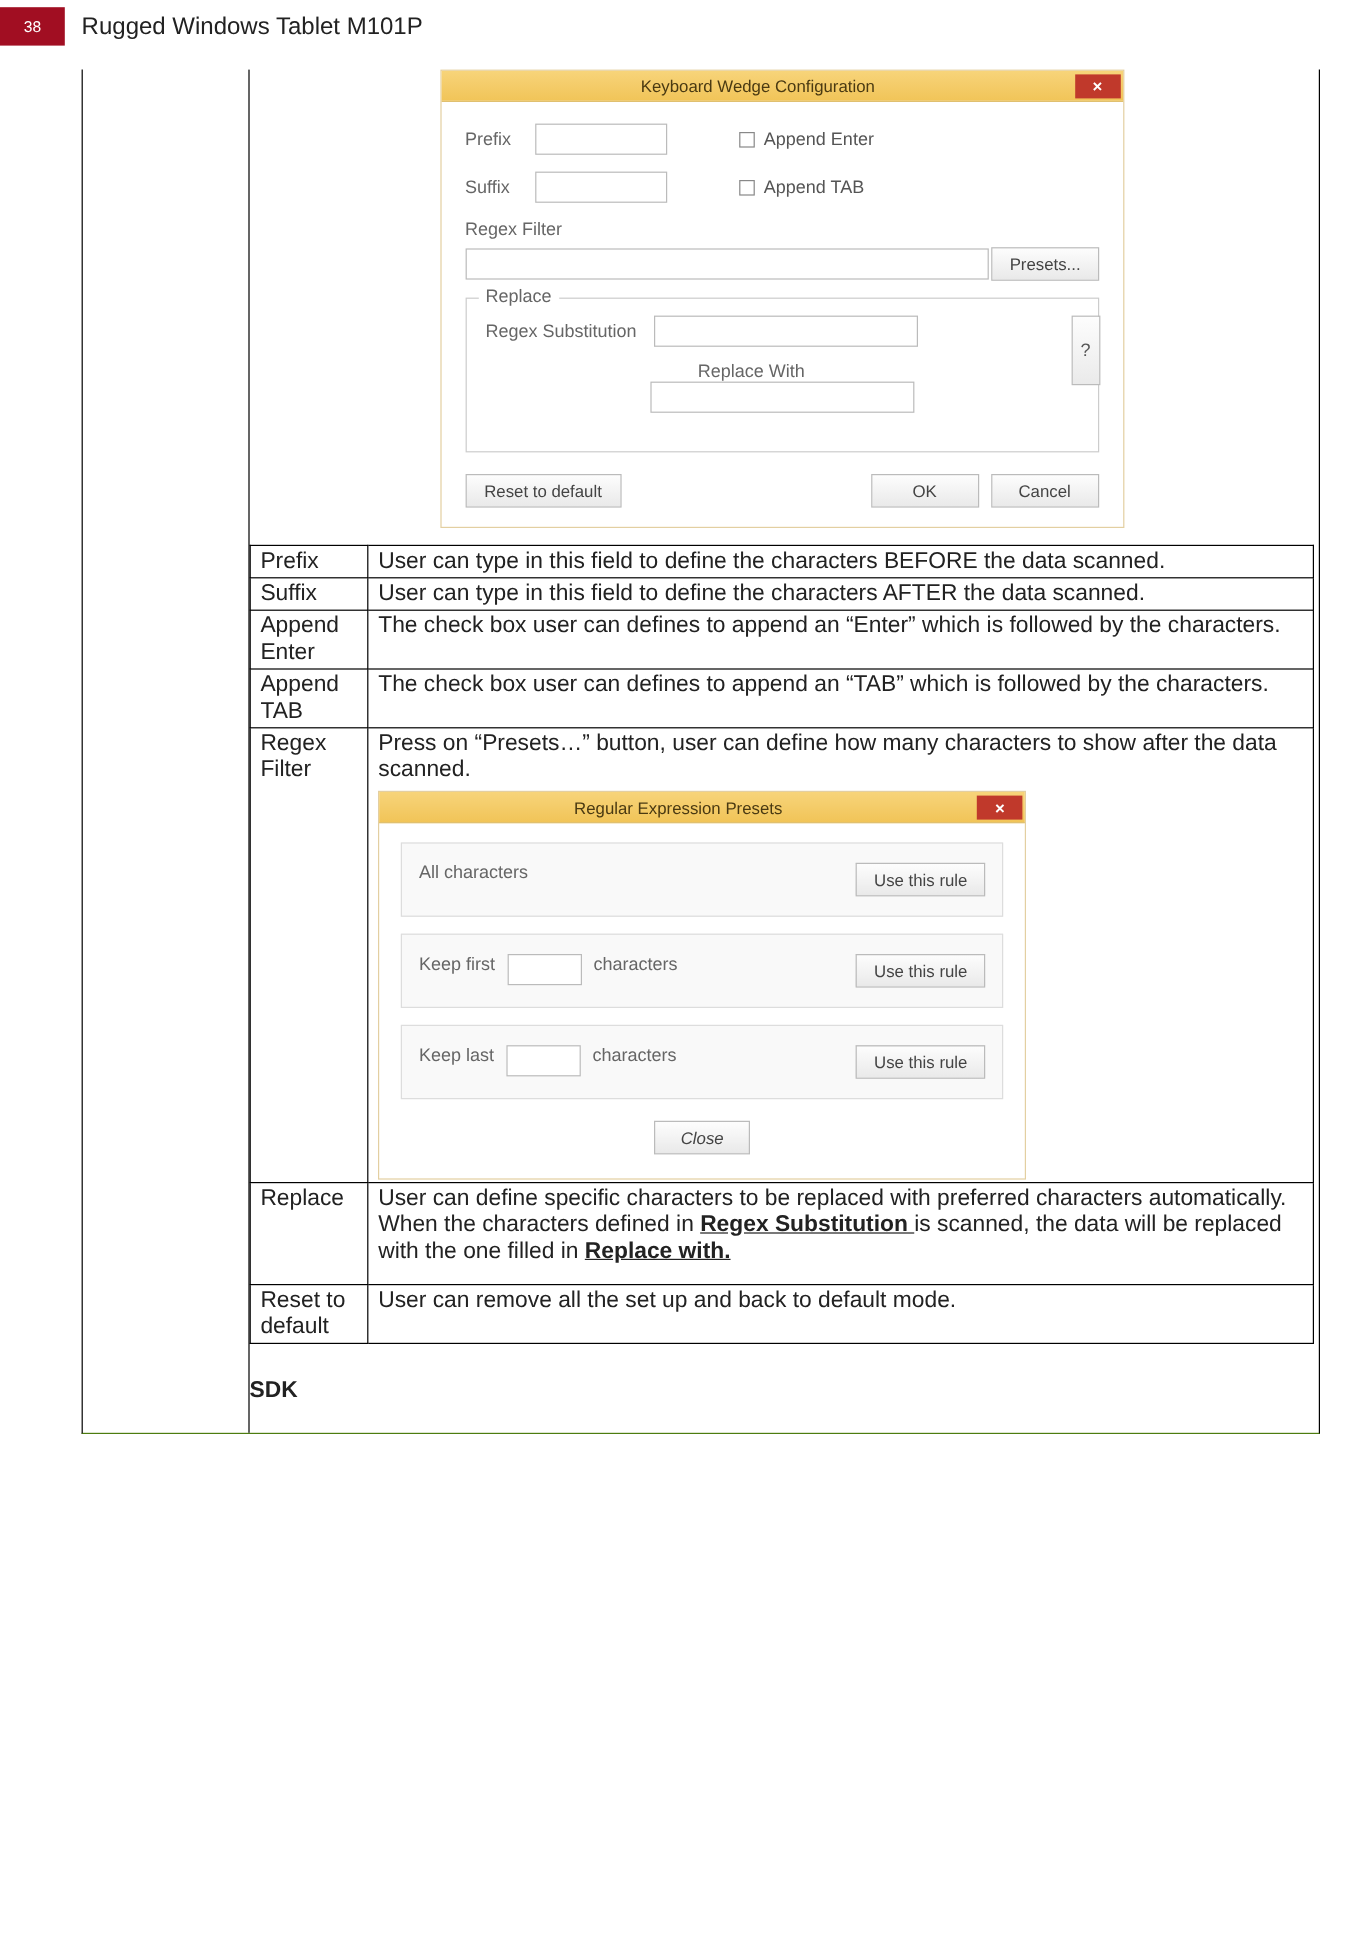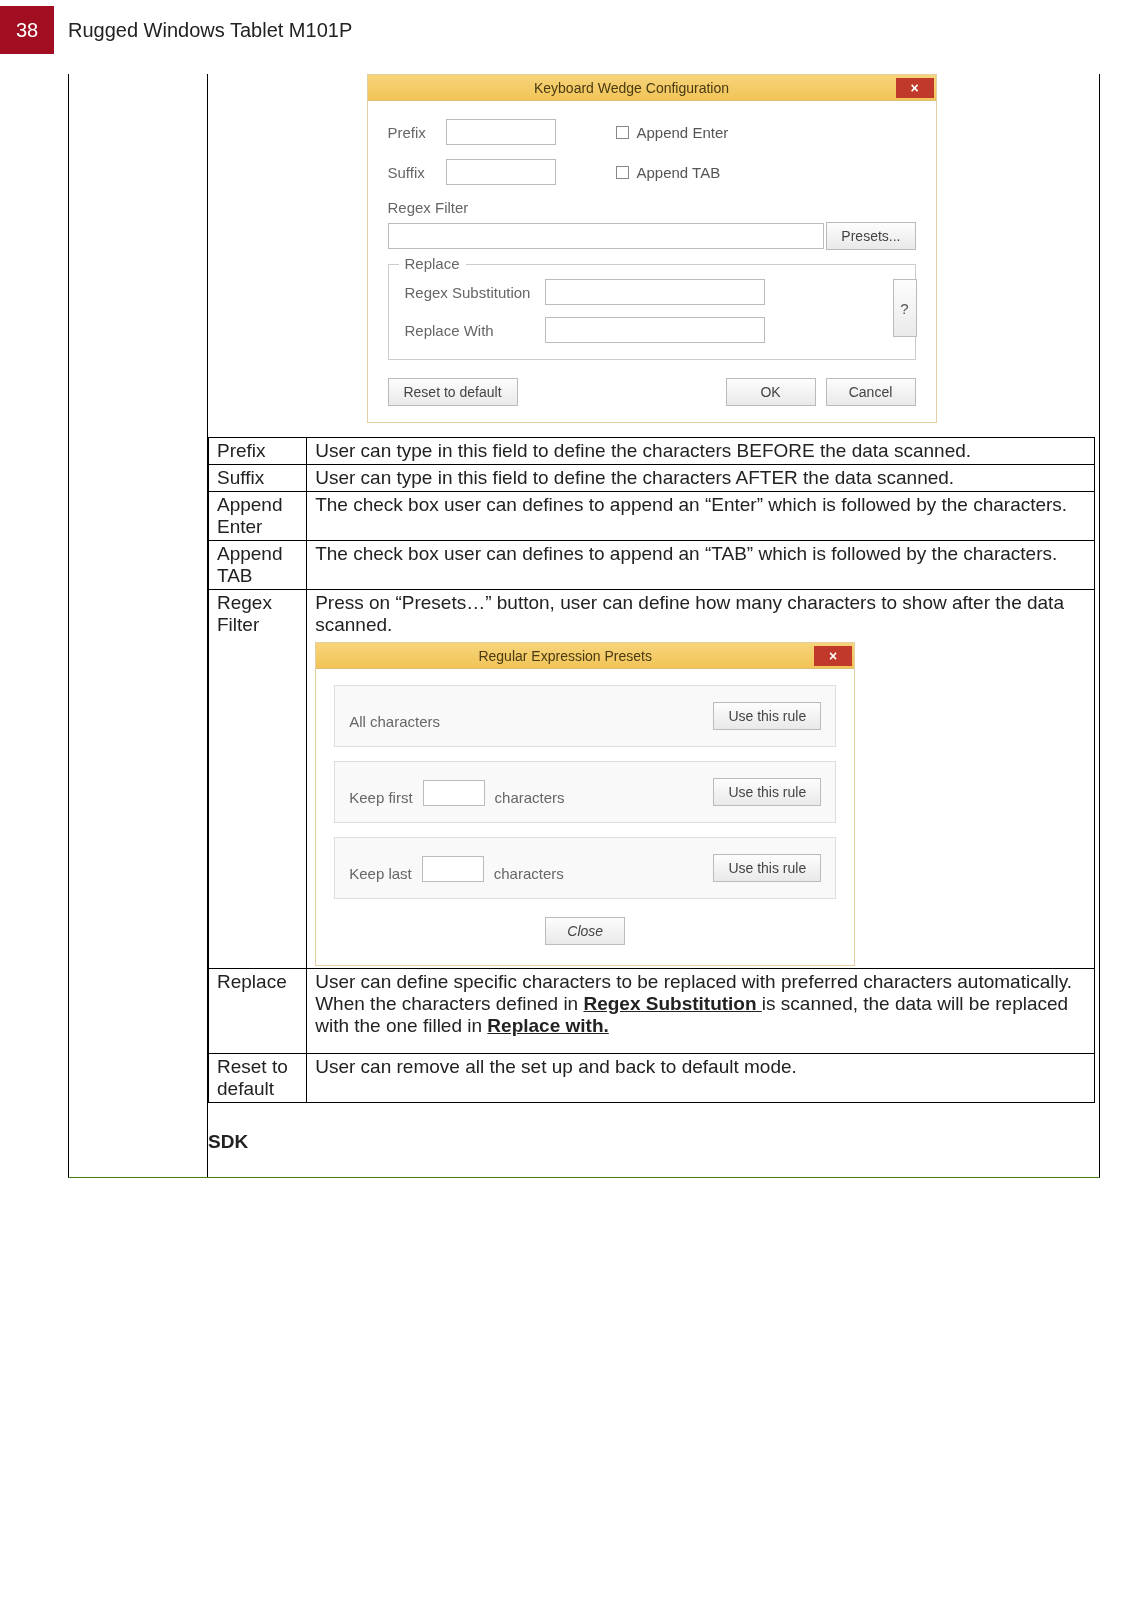--- a/index.html
+++ b/index.html
@@ -13,25 +13,25 @@
   .page-header {
     display: flex;
     align-items: center;
     gap: 14px;
     padding: 6px 0 6px 0;
   }
   .page-num-badge {
     background: #a10e22;
     color: #fff;
     width: 54px;
-    height: 48px;
+    height: 32px;
     display: flex;
     align-items: center;
     justify-content: center;
-    font-size: 20px;
+    font-size: 13px;
   }
   .page-header-title { font-size: 20px; }
   .outer-frame {
     margin: 14px 40px 0 68px;
     border-left: 1px solid #000;
     border-right: 1px solid #000;
     border-bottom: 1px solid #4d7c0f;
   }
   .content-col {
     margin-left: 138px;
@@ -150,21 +150,21 @@
   .col-item { width: 175px; }
 
   
   .dlg2 { width: 540px; margin: 6px 0 0 0; }
   .preset-row {
     border: 1px solid #ddd;
     background: #f9f9f9;
     padding: 16px 14px;
     margin-bottom: 14px;
     display: flex;
-    align-items: flex-end;
+    align-items: flex-start;
     gap: 10px;
     color: #666;
     font-size: 15px;
   }
   .preset-row .grow { flex: 1; }
   .preset-input { border: 1px solid #bbb; height: 26px; width: 62px; background: #fff; }
   .preset-footer { text-align: center; padding: 4px 0 16px 0; }
 
   .sdk-heading { font-weight: bold; margin-top: 28px; }
   .bold-u { font-weight: bold; text-decoration: underline; }
@@ -208,21 +208,21 @@
             <span class="wide-input"></span>
             <span class="btn">Presets...</span>
           </div>
 
           <div class="replace-box" style="position:relative;">
             <div class="replace-legend">Replace</div>
             <div class="rb-row">
               <span class="rb-lbl">Regex Substitution</span>
               <span class="rb-input"></span>
             </div>
-            <div class="rb-row" style="margin-bottom:0;">
+            <div class="rb-row" style="margin-bottom:16px;flex-direction:column;">
               <span class="rb-lbl">Replace With</span>
               <span class="rb-input"></span>
             </div>
             <span class="q-btn">?</span>
           </div>
 
           <div class="dlg-footer">
             <span class="btn" style="width:130px;">Reset to default</span>
             <span class="spacer"></span>
             <span class="btn" style="width:90px;margin-left:28px;">OK</span>

